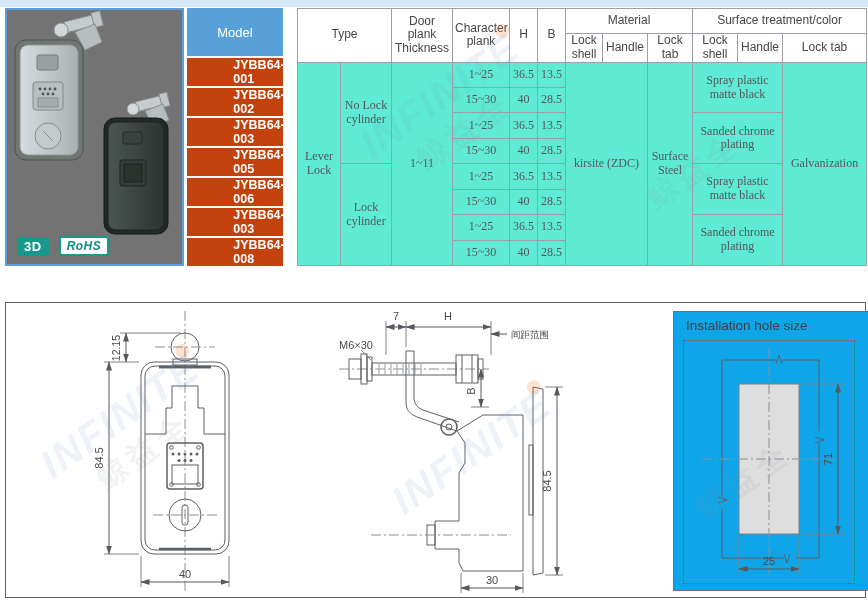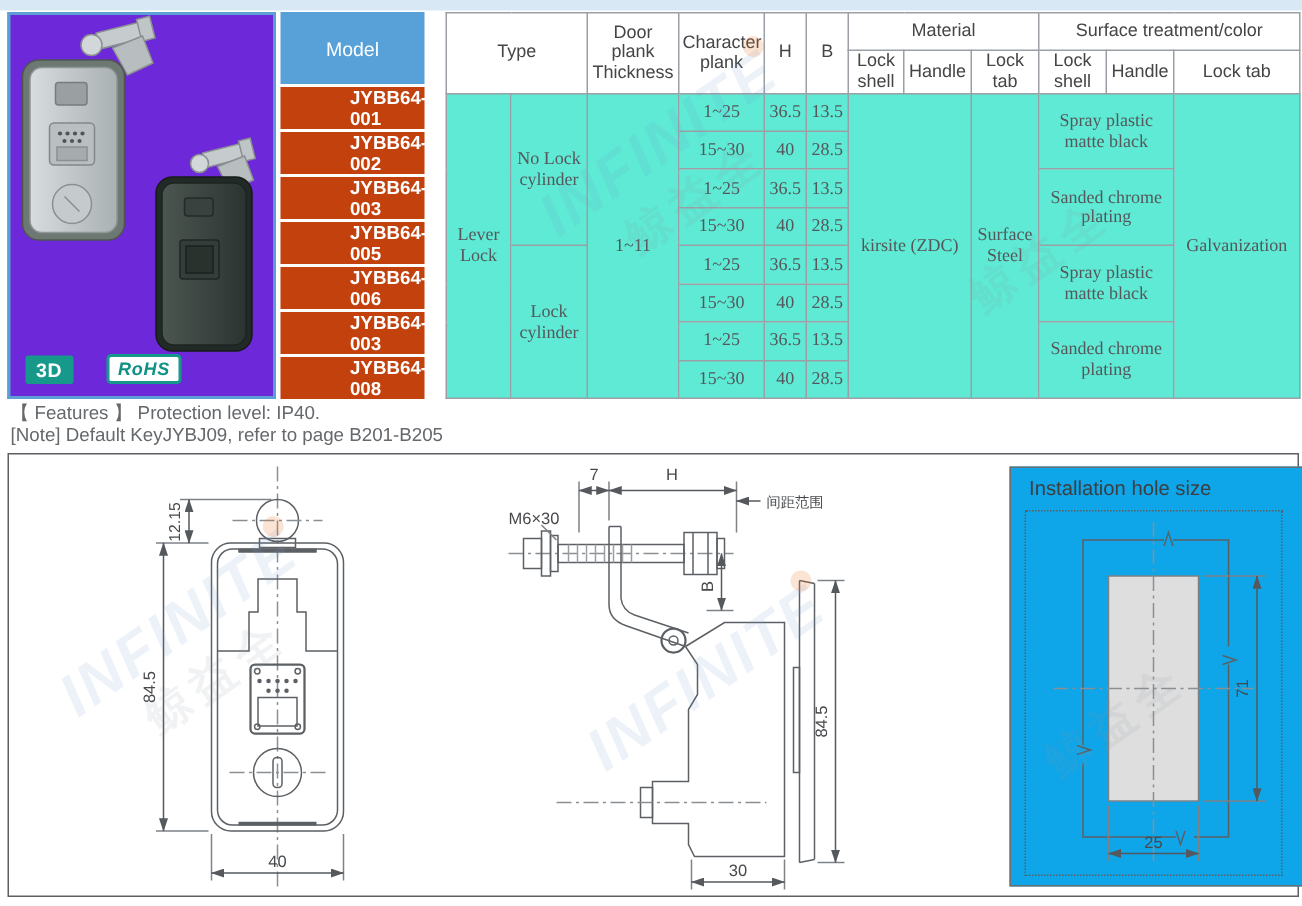--- a/index.html
+++ b/index.html
@@ -6,30 +6,30 @@
   html,body { background:#fff; }
   .page {
     position:relative; width:868px; height:604px; overflow:hidden;
     font-family:"Liberation Sans", sans-serif; background:#fff;
   }
   .top-strip { position:absolute; left:0; top:0; width:868px; height:7px; background:#d9e8f5; }
 
   
   .product-panel {
     position:absolute; left:5px; top:8px; width:179px; height:258px;
-    border:2px solid #5b9fd6; background:#6d28d9;
+    border:2px solid #5b9fd6; background:#737373;
   }
   .badges { position:absolute; left:10px; bottom:8px; display:flex; gap:10px; align-items:center; }
   .badge-3d {
     background:#16998b; color:#fff; font-weight:bold; font-size:13px;
     padding:2px 7px; border-radius:2px; letter-spacing:0.5px;
   }
   .badge-rohs {
     border:2px solid #16998b; color:#0f9184; font-weight:bold; font-style:italic;
-    font-size:12px; padding:1px 6px; border-radius:3px; background:#fff; letter-spacing:0.5px;margin-left:12px;
+    font-size:12px; padding:1px 6px; border-radius:3px; background:#fff; letter-spacing:0.5px;
   }
 
   
   .model-col {
     position:absolute; left:187px; top:8px; width:96px; height:258px;
     display:flex; flex-direction:column; gap:2px;
   }
   .model-head {
     height:51px; background:#58a1d8; color:#fff; font-size:13px;
     display:flex; align-items:center; justify-content:center;
@@ -232,24 +232,20 @@
         </tr>
         <tr>
           <td>15~30</td>
           <td>40</td>
           <td>28.5</td>
         </tr>
       </tbody>
     </table>
   </div>
 
-  <div class="notes">
-    <div>【 Features 】 Protection level: IP40.</div>
-    <div>[Note] Default KeyJYBJ09, refer to page B201-B205</div>
-  </div>
 
   <div class="drawings-box">
 
     <svg class="svg-abs" style="left:50px; top:0;" width="250" height="294" viewBox="0 0 250 294">
       <defs>
         <marker id="fvA" markerWidth="9" markerHeight="6" refX="8.5" refY="3" orient="auto">
             <path d="M0,0 L9,3 L0,6 Z" fill="#55585c"></path>
           </marker>
         <marker id="fvB" markerWidth="9" markerHeight="6" refX="0.5" refY="3" orient="auto">
             <path d="M9,0 L0,3 L9,6 Z" fill="#55585c"></path>

